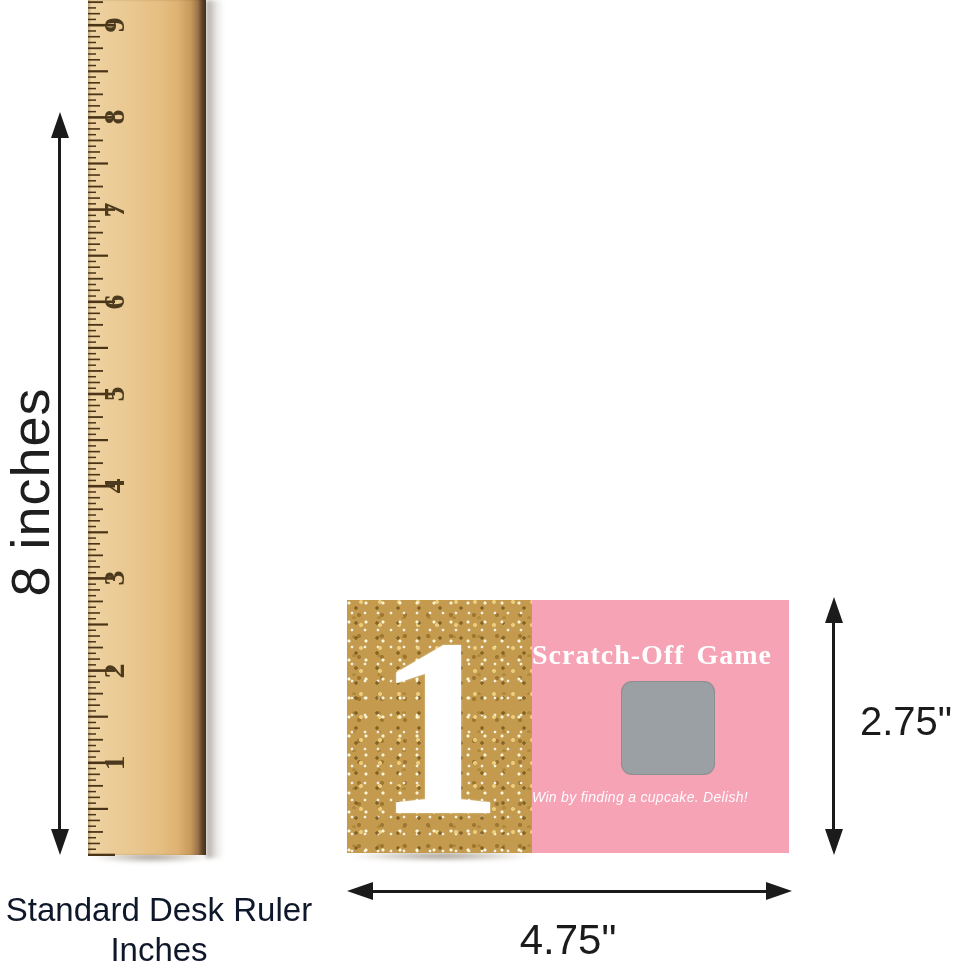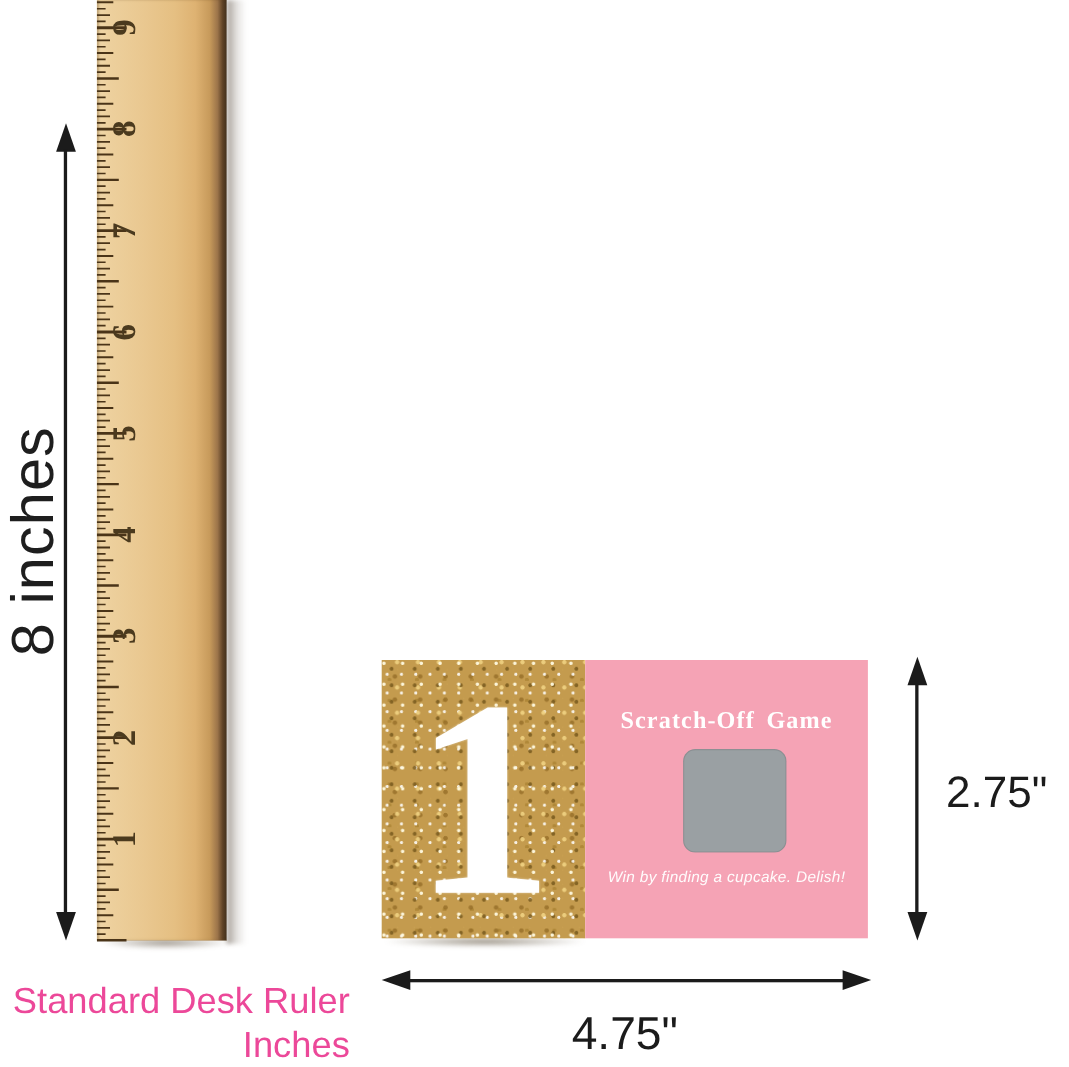--- a/index.html
+++ b/index.html
@@ -24,46 +24,46 @@
   
   .vline{position:absolute;width:3px;background:#1b1b1b;}
   .hline{position:absolute;height:3px;background:#1b1b1b;}
   .ah-up{position:absolute;width:0;height:0;border-left:9px solid transparent;border-right:9px solid transparent;border-bottom:26px solid #1b1b1b;}
   .ah-down{position:absolute;width:0;height:0;border-left:9px solid transparent;border-right:9px solid transparent;border-top:26px solid #1b1b1b;}
   .ah-left{position:absolute;width:0;height:0;border-top:9px solid transparent;border-bottom:9px solid transparent;border-right:26px solid #1b1b1b;}
   .ah-right{position:absolute;width:0;height:0;border-top:9px solid transparent;border-bottom:9px solid transparent;border-left:26px solid #1b1b1b;}
 
   .label-8in{position:absolute;left:30px;top:492px;transform:translate(-50%,-50%) rotate(-90deg);
     white-space:nowrap;font-size:54px;color:#1e1e1e;letter-spacing:1px;}
-  .caption{position:absolute;left:0;top:890px;width:318px;text-align:right;
-    font-size:33px;line-height:40px;color:#ec4899;}
+  .caption{position:absolute;left:0;top:890px;width:318px;text-align:center;
+    font-size:33px;line-height:40px;color:#0f172a;}
 
   
   .card{position:absolute;left:347px;top:600px;width:442px;height:253px;display:flex;}
   .card-gold{position:relative;width:185px;height:253px;overflow:hidden;
     background-color:#c49b4e;
     background-image:
       radial-gradient(circle at 2px 3px, rgba(255,250,225,0.95) 1.2px, transparent 1.9px),
       radial-gradient(circle at 9px 8px, rgba(120,90,30,0.85) 1.4px, transparent 2.1px),
       radial-gradient(circle at 14px 2px, rgba(240,210,130,0.9) 1.6px, transparent 2.3px),
       radial-gradient(circle at 5px 13px, rgba(255,255,255,0.85) 1.1px, transparent 1.7px),
       radial-gradient(circle at 12px 15px, rgba(150,110,40,0.8) 1.7px, transparent 2.4px),
       radial-gradient(circle at 17px 9px, rgba(230,190,100,0.9) 1.8px, transparent 2.6px),
       radial-gradient(circle at 7px 18px, rgba(170,130,50,0.75) 1.5px, transparent 2.2px);
     background-size:17px 19px,21px 15px,19px 23px,13px 17px,23px 21px,15px 13px,25px 19px;}
   .big-one{position:absolute;left:50%;top:50%;transform:translate(-50%,-50%);
     font-family:"Liberation Serif",serif;font-weight:700;font-size:255px;line-height:1;
     color:#ffffff;text-shadow:0 0 2px rgba(255,255,255,0.6);}
   .card-pink{position:relative;flex:1;height:253px;}
-  .card-title{position:absolute;left:0;top:42px;width:100%;text-align:center;
-    font-family:"Liberation Serif",serif;font-weight:700;font-size:22px;line-height:26px;
+  .card-title{position:absolute;left:0;top:42px;width:100%;
+    font-family:"Liberation Serif",serif;font-weight:700;font-size:28px;line-height:26px;
     color:#ffffff;letter-spacing:1px;word-spacing:4px;}
   .scratch-square{position:absolute;left:89px;top:81px;width:92px;height:92px;border-radius:11px;
     border:1px solid rgba(125,130,133,0.55);}
-  .card-lines{position:absolute;left:0;top:188px;width:100%;text-align:center;
+  .card-lines{position:absolute;left:0;top:188px;width:100%;text-align:left;
     font-style:italic;font-size:14px;line-height:18px;color:rgba(255,255,255,0.96);letter-spacing:0.3px;}
   .card-shadow{position:absolute;left:350px;top:851px;width:182px;height:10px;
     background:radial-gradient(ellipse at center,rgba(70,55,30,0.55) 0%,rgba(70,55,30,0) 72%);
     filter:blur(2px);}
 
   .dim-label{position:absolute;color:#1b1b1b;white-space:nowrap;}
   .dim-label-h{left:860px;top:699px;font-size:40px;}
   .dim-label-w{left:568px;top:916px;font-size:42px;transform:translateX(-50%);}
 </style>
 </head>

